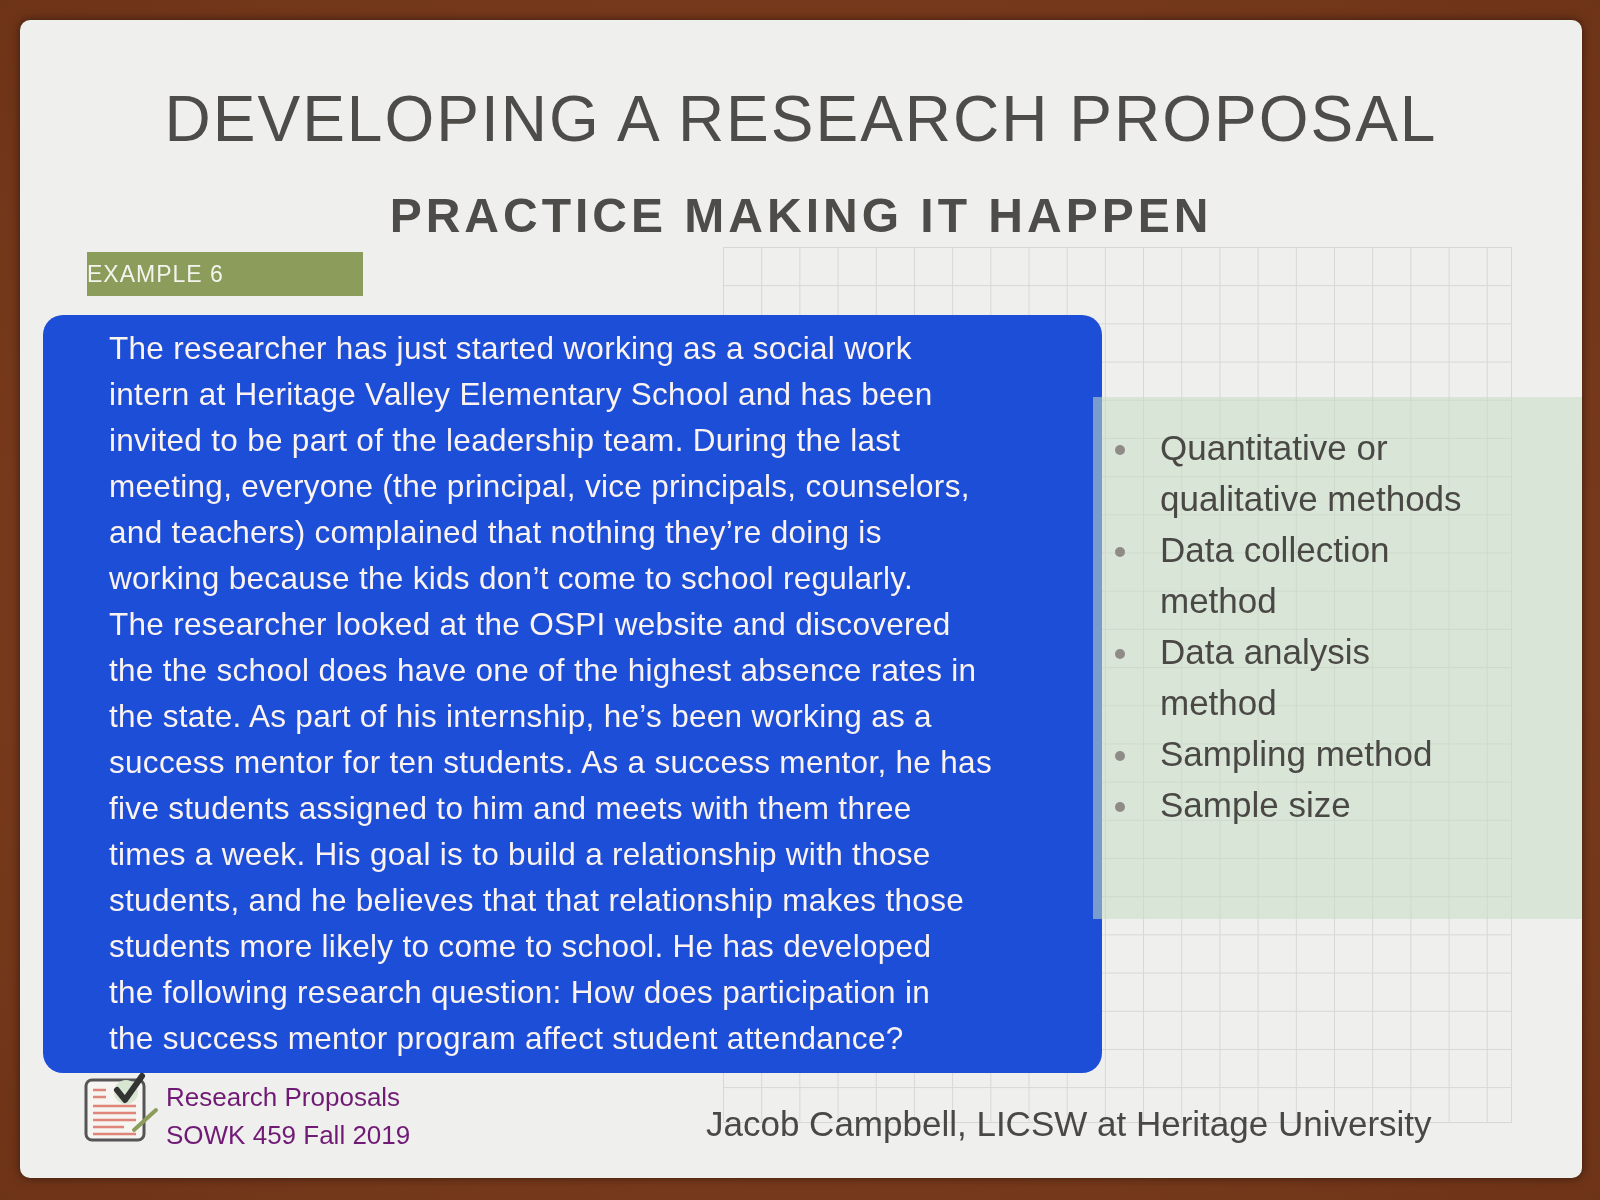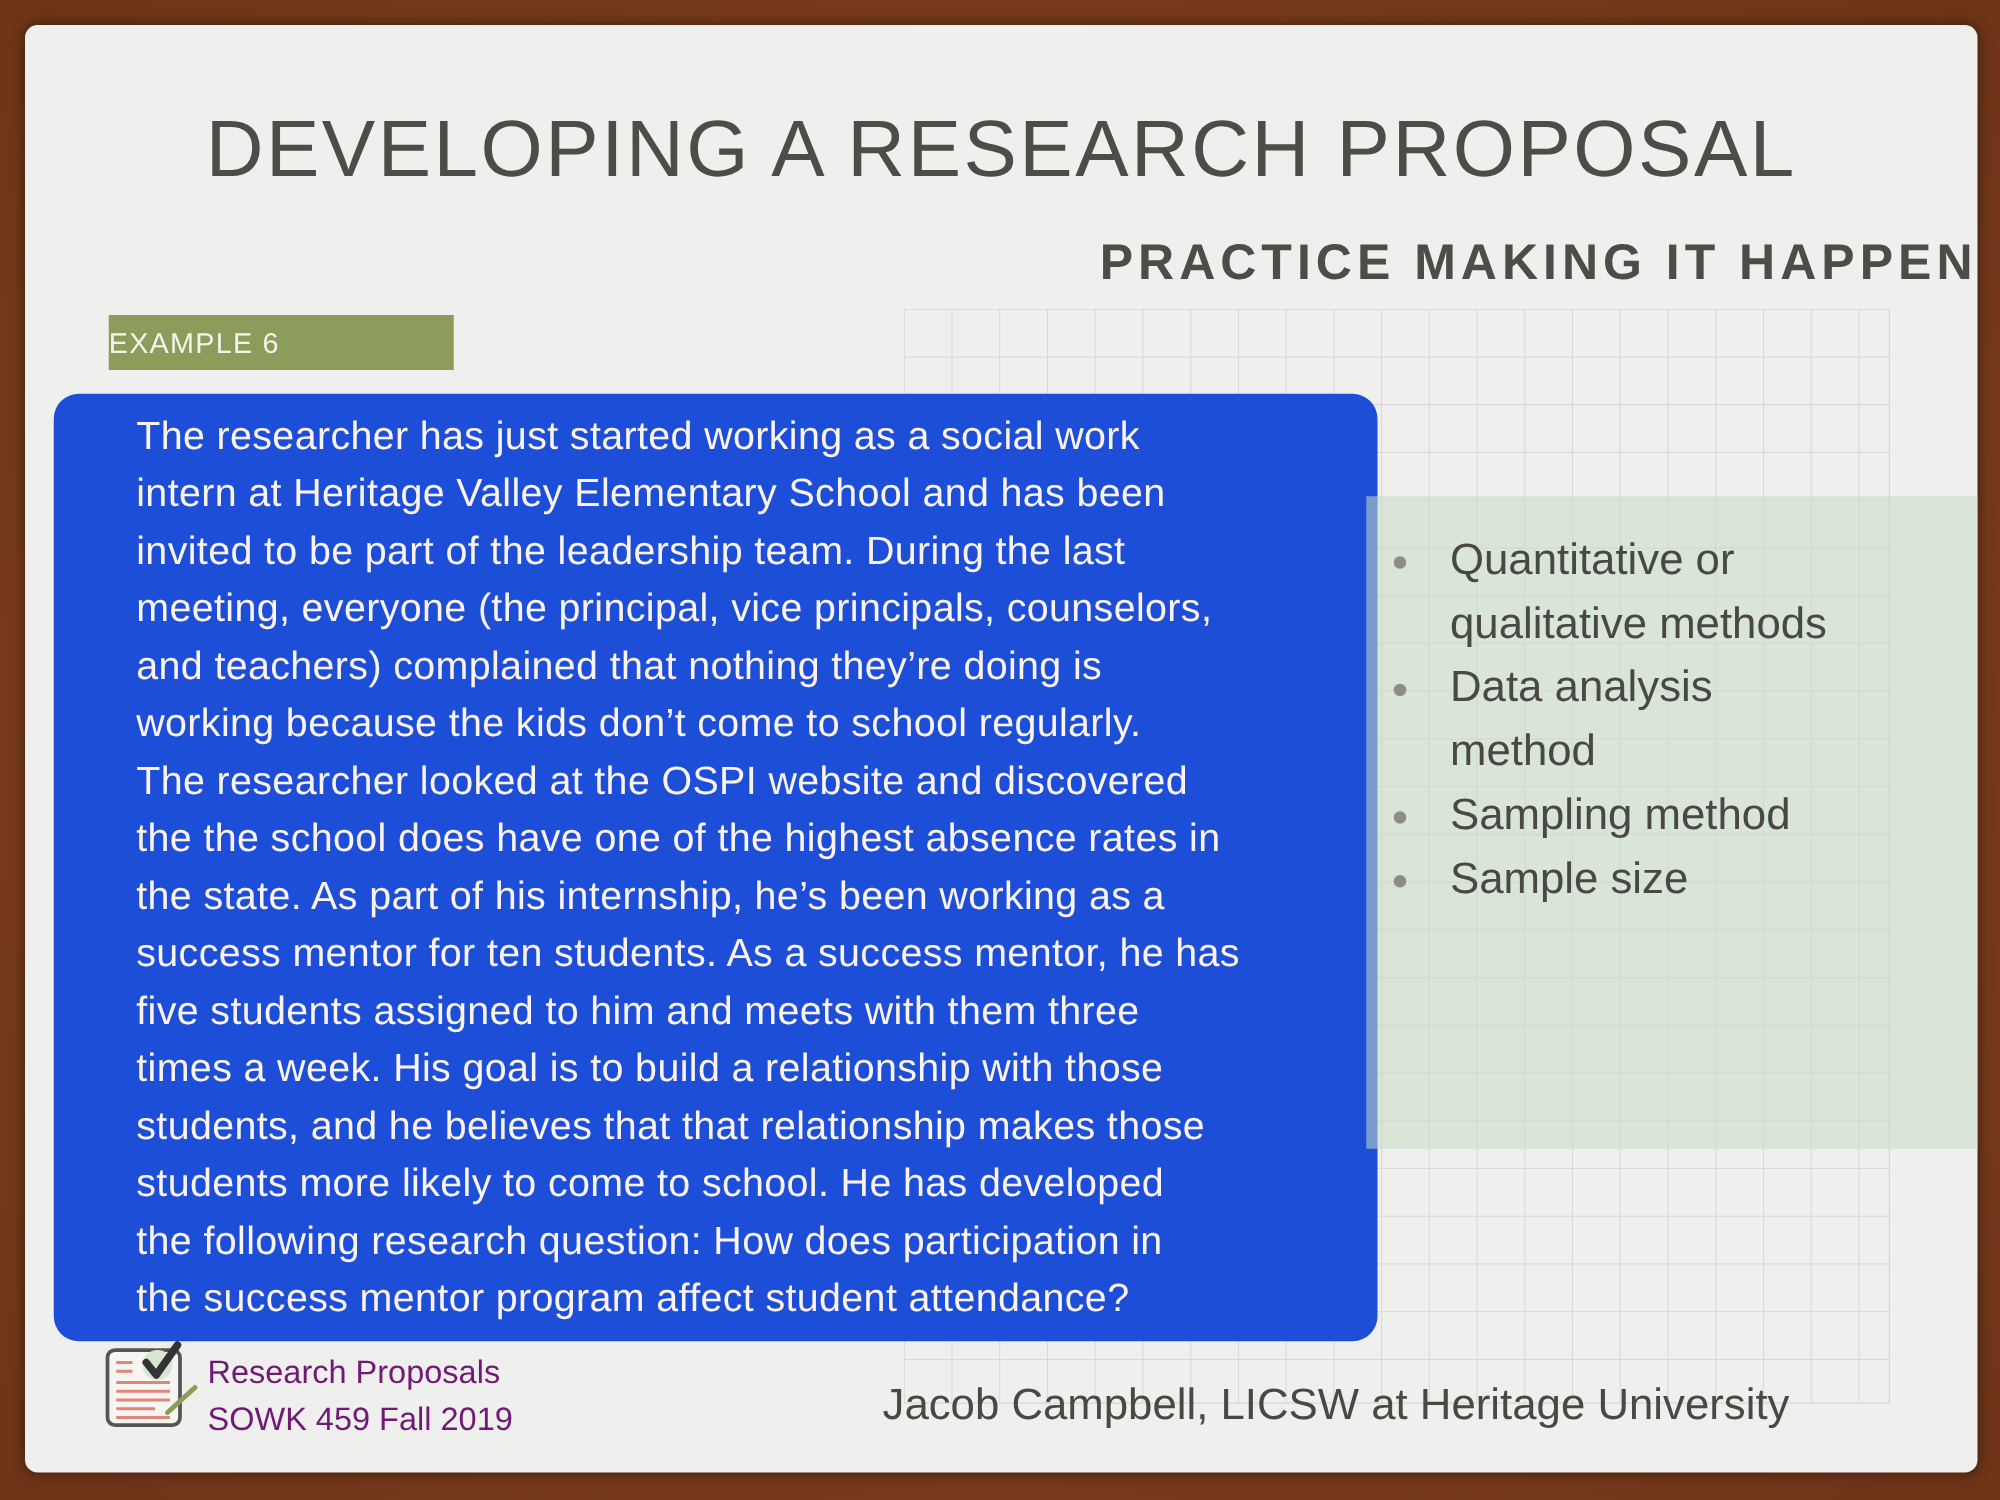--- a/index.html
+++ b/index.html
@@ -25,22 +25,22 @@
       background-size: 38.2px 38.2px;
       border-right: 1px solid #d7d8d5;
       border-bottom: 1px solid #d7d8d5;
     }
     .title {
       position: absolute; left: 0; width: 100%; top: 62px; text-align: center;
       font-size: 64px; letter-spacing: 2px; color: #4e4c48; font-weight: normal;
       margin: 0;
     }
     .subtitle {
-      position: absolute; left: 0; width: 100%; top: 168px; text-align: right;
-      font-size: 40px; letter-spacing: 4px; color: #4e4c48; margin: 0;
+      position: absolute; left: 0; width: 100%; top: 168px; text-align: center;
+      font-size: 48px; letter-spacing: 4px; color: #4e4c48; margin: 0;
     }
     .tag {
       position: absolute; left: 67px; top: 232px; width: 276px; height: 44px;
       background: #8c9c5a; color: #f4f4ee;
       font-size: 23px; letter-spacing: 1px;
       display: flex; align-items: center; justify-content: flex-start;
     }
     .scenario {
       position: absolute; left: 23px; top: 295px; width: 1059px; height: 758px;
       background: #1d4ed8; border-radius: 20px;
@@ -97,20 +97,21 @@
     <p>times a week. His goal is to build a relationship with those</p>
     <p>students, and he believes that that relationship makes those</p>
     <p>students more likely to come to school. He has developed</p>
     <p>the following research question: How does participation in</p>
     <p>the success mentor program affect student attendance?</p>
   </div>
 
   <div class="green-panel"></div>
   <ul class="bullets">
     <li>Quantitative or qualitative methods</li>
+    <li>Data collection method</li>
     <li>Data analysis method</li>
     <li>Sampling method</li>
     <li>Sample size</li>
   </ul>
 
   <div class="footer-icon">
     <svg width="76" height="74" viewBox="0 0 76 74">
       <rect x="2" y="10" width="58" height="60" rx="6" fill="#f6f5f1" stroke="#555" stroke-width="3"></rect>
       <circle cx="42" cy="22" r="12" fill="#d6e6d0"></circle>
       <line x1="9" y1="20" x2="22" y2="20" stroke="#e0857a" stroke-width="2.5"></line>

